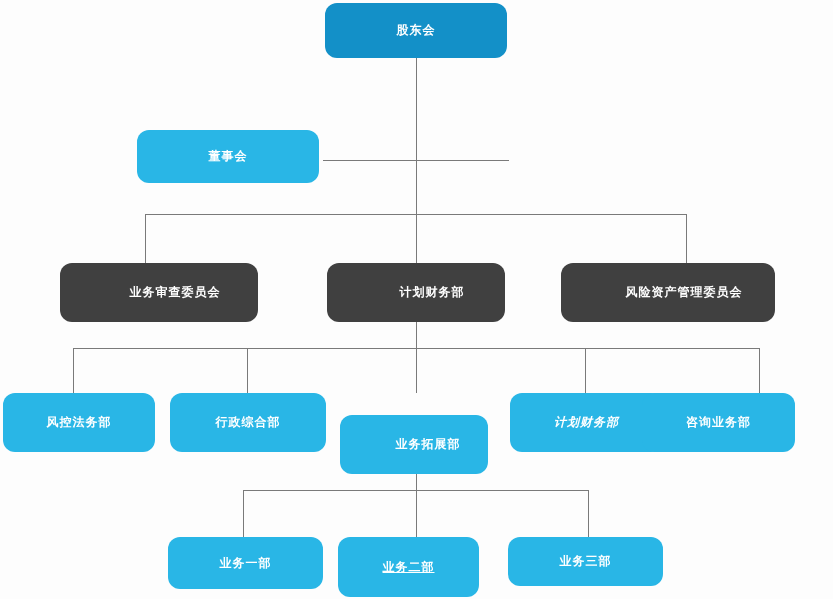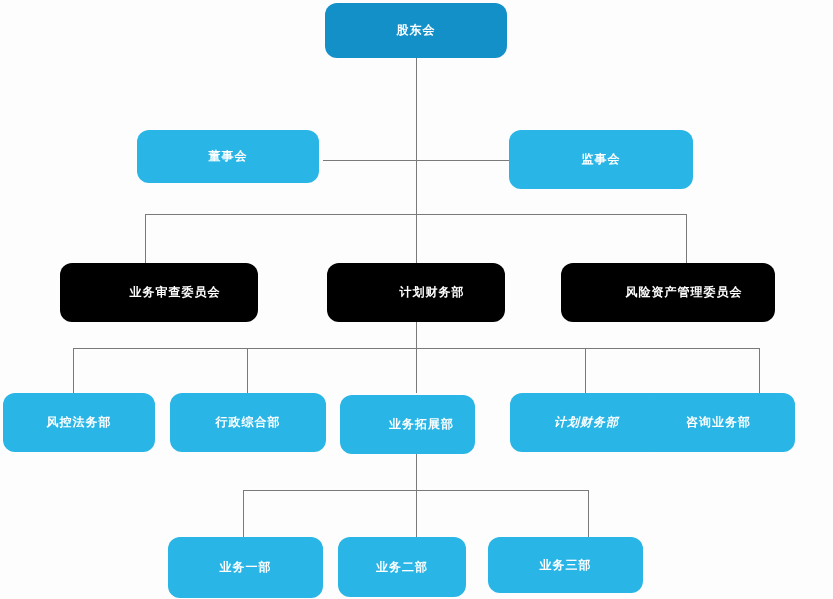--- a/index.html
+++ b/index.html
@@ -23,40 +23,40 @@
     color: #ffffff;
     font-weight: bold;
     font-size: 12px;
     letter-spacing: 1px;
     border-radius: 12px;
     text-align: left;
     box-sizing: border-box;
   }
   .c-root { background: #1390c8; }
   .c-sky  { background: #29b6e6; }
-  .c-gold { background: #000000; padding-left: 32px; }
+  .c-gold { background: #404040; padding-left: 32px; }
   .line {
     position: absolute;
     background: #7a7a7a;
   }
   
   .n-shareholders { left:325px; top:3px;   width:182px; height:55px; }
   .n-board        { left:124px; top:130px; width:182px; height:53px;margin-left:13px; }
   .n-supervisory  { left:509px; top:130px; width:184px; height:59px; }
   .n-review       { left:60px;  top:263px; width:198px; height:59px; }
   .n-gmoffice     { left:327px; top:263px; width:178px; height:59px; }
   .n-riskcomm     { left:561px; top:263px; width:214px; height:59px; }
   .n-risklegal    { left:3px;   top:393px; width:152px; height:59px; }
   .n-admin        { left:170px; top:393px; width:156px; height:59px; }
-  .n-bizdev       { left:340px; top:395px; width:135px; height:59px;padding-left:28px; }
+  .n-bizdev       { left:340px; top:415px; width:148px; height:59px;padding-left:28px; }
   .n-finance      { left:510px; top:393px; width:153px; height:59px;font-style:italic; }
   .n-consulting   { left:642px; top:393px; width:153px; height:59px; }
-  .n-biz1         { left:168px; top:537px; width:155px; height:61px; }
-  .n-biz2         { left:338px; top:537px; width:128px; height:60px; }
-  .n-biz3         { left:488px; top:537px; width:155px; height:56px; }
+  .n-biz1         { left:168px; top:537px; width:155px; height:52px; }
+  .n-biz2         { left:338px; top:537px; width:141px; height:60px;text-decoration:underline; }
+  .n-biz3         { left:508px; top:537px; width:155px; height:49px; }
   
   .l-trunk-top    { left:416px; top:57px;  width:1px;   height:206px; }
   .l-bus-l2       { left:323px; top:160px; width:186px; height:1px; }
   .l-bus-l3       { left:145px; top:214px; width:542px; height:1px; }
   .l-drop-l3-a    { left:145px; top:214px; width:1px;   height:49px; }
   .l-drop-l3-b    { left:686px; top:214px; width:1px;   height:49px; }
   .l-trunk-mid    { left:416px; top:322px; width:1px;   height:71px; }
   .l-bus-l4       { left:73px;  top:348px; width:687px; height:1px; }
   .l-drop-l4-a    { left:73px;  top:348px; width:1px;   height:45px; }
   .l-drop-l4-b    { left:247px; top:348px; width:1px;   height:45px; }
@@ -84,21 +84,20 @@
   <div class="line l-drop-l4-c"></div>
   <div class="line l-drop-l4-d"></div>
   <div class="line l-trunk-low"></div>
   <div class="line l-bus-l5"></div>
   <div class="line l-drop-l5-a"></div>
   <div class="line l-drop-l5-b"></div>
 
   <div class="node c-root n-shareholders">股东会</div>
 
   <div class="node c-sky n-board">董事会</div>
-  <div class="node c-sky n-supervisory">监事会</div>
 
   <div class="node c-gold n-review">业务审查委员会</div>
   <div class="node c-gold n-gmoffice">计划财务部</div>
   <div class="node c-gold n-riskcomm">风险资产管理委员会</div>
 
   <div class="node c-sky n-risklegal">风控法务部</div>
   <div class="node c-sky n-admin">行政综合部</div>
   <div class="node c-sky n-bizdev">业务拓展部</div>
   <div class="node c-sky n-finance">计划财务部</div>
   <div class="node c-sky n-consulting">咨询业务部</div>

